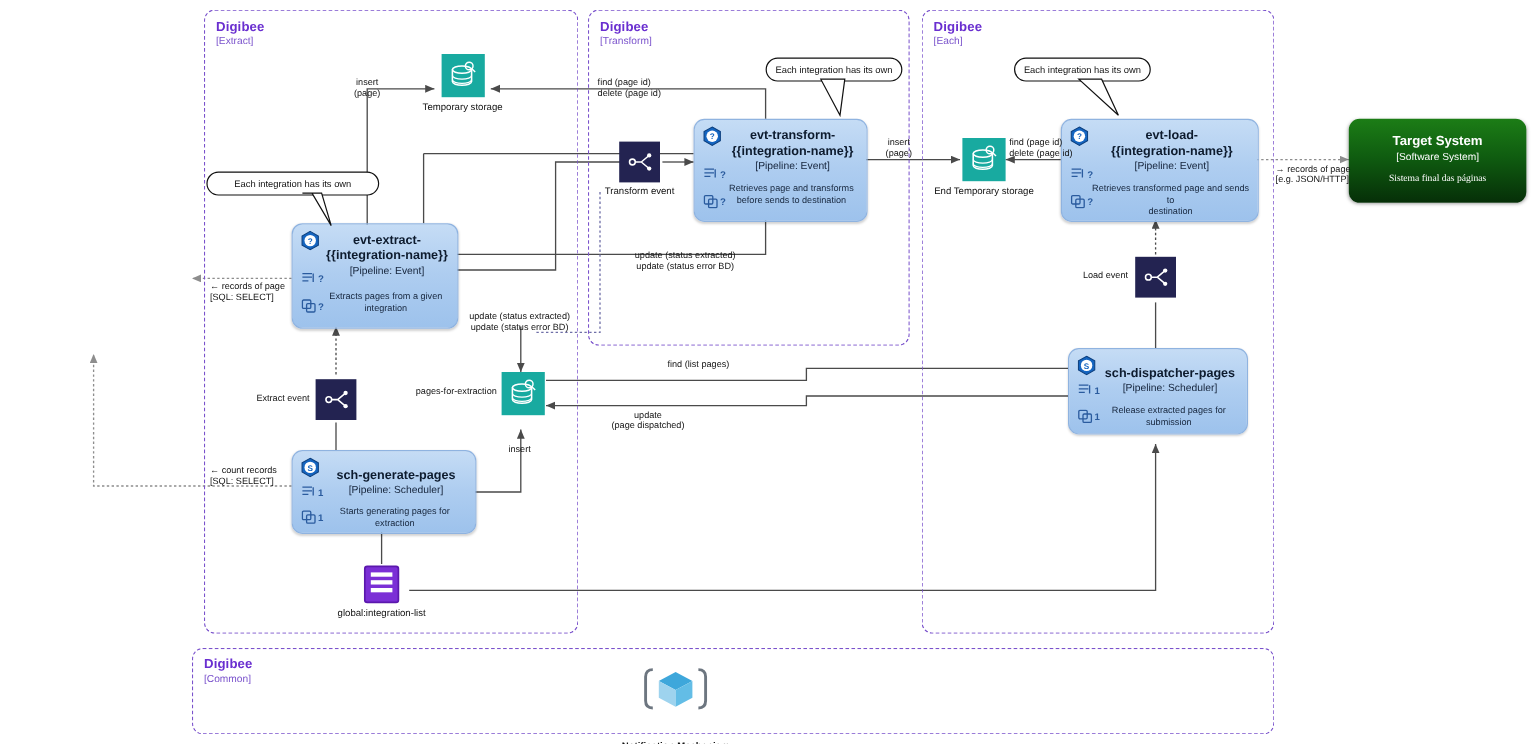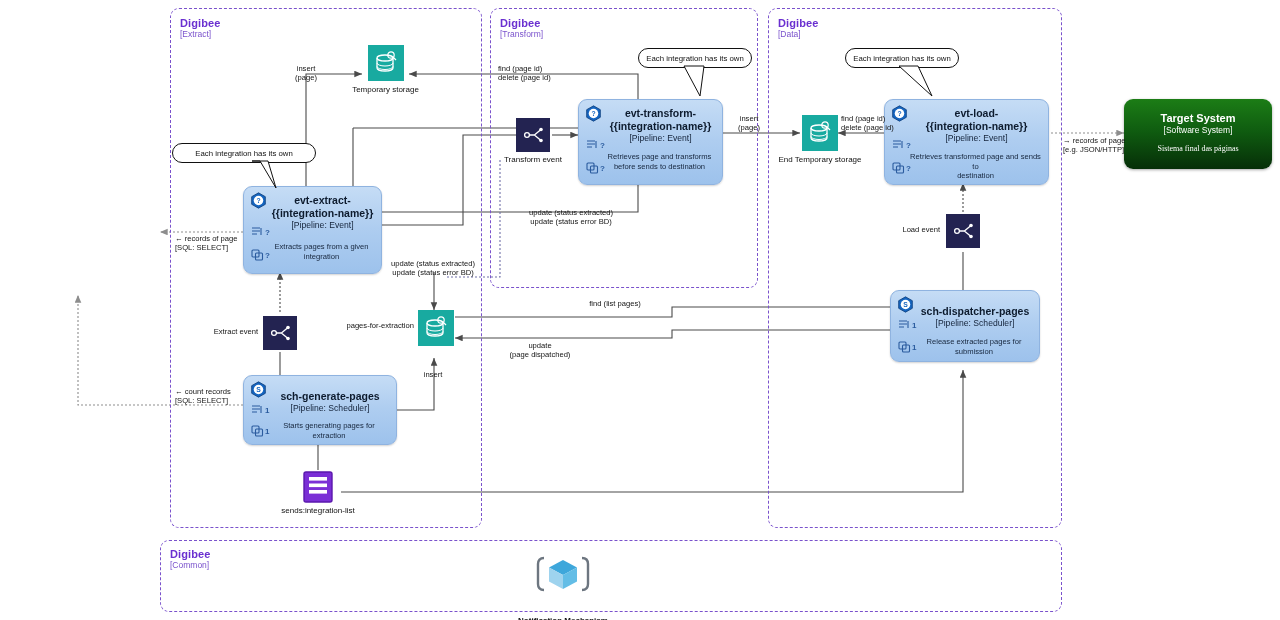--- a/index.html
+++ b/index.html
@@ -129,21 +129,21 @@
   <div class="zone" style="left:170px;top:8px;width:310px;height:518px;"></div>
   <div class="zone-title" style="left:180px;top:17px;">Digibee</div>
   <div class="zone-sub" style="left:180px;top:29px;">[Extract]</div>
 
   <div class="zone" style="left:490px;top:8px;width:266px;height:278px;"></div>
   <div class="zone-title" style="left:500px;top:17px;">Digibee</div>
   <div class="zone-sub" style="left:500px;top:29px;">[Transform]</div>
 
   <div class="zone" style="left:768px;top:8px;width:292px;height:518px;"></div>
   <div class="zone-title" style="left:778px;top:17px;">Digibee</div>
-  <div class="zone-sub" style="left:778px;top:29px;">[Data]</div>
+  <div class="zone-sub" style="left:778px;top:29px;">[Each]</div>
 
   <div class="zone" style="left:160px;top:540px;width:900px;height:70px;"></div>
   <div class="zone-title" style="left:170px;top:548px;">Digibee</div>
   <div class="zone-sub" style="left:170px;top:560px;">[Common]</div>
 
 
   <div class="tbox" style="left:1124px;top:99px;width:148px;height:70px;">
     <div class="t1" style="top:13px;">Target System</div>
     <div class="t2" style="top:26px;">[Software System]</div>
     <div class="t3" style="top:45px;">Sistema final das páginas</div>
@@ -349,21 +349,21 @@
   </div>
   <div class="lbl r" style="left:862px;top:225px;width:78px;">Load event</div>
 
   <div class="nodeicon" style="left:301px;top:470px;width:34px;height:50px;">
     <svg width="34" height="34" viewBox="0 0 34 34">
       <rect x="3" y="2" width="28" height="30" rx="2" fill="#7b2fd6" stroke="#5b18ad" stroke-width="1.4"></rect>
       <rect x="8" y="7" width="18" height="3.6" fill="#fff"></rect>
       <rect x="8" y="13.5" width="18" height="3.6" fill="#fff"></rect>
       <rect x="8" y="20" width="18" height="3.6" fill="#fff"></rect>
     </svg>
-    <div class="cap" style="top:36px;">sends:integration-list</div>
+    <div class="cap" style="top:36px;">global:integration-list</div>
   </div>
 
   <div class="callout" style="left:172px;top:143px;width:142px;height:18px;">
     <span>Each integration has its own</span>
   </div>
   <svg class="wires" style="pointer-events:none;">
     <path d="M252,161 L268,161 L276,188 L260,161 z" fill="#fff" stroke="#111" stroke-width="1"></path>
   </svg>
 
   <div class="callout" style="left:638px;top:48px;width:112px;height:18px;">
@@ -418,21 +418,21 @@
   <div class="lbl c" style="left:516px;top:208px;width:110px;">
     <div>update (status extracted)</div>
     <div>update (status error BD)</div>
   </div>
 
   <div class="lbl c" style="left:377px;top:259px;width:112px;">
     <div>update (status extracted)</div>
     <div>update (status error BD)</div>
   </div>
 
-  <div class="lbl c" style="left:565px;top:299px;width:100px;">find (list pages)</div>
+  <div class="lbl c" style="left:532px;top:299px;width:100px;">find (list pages)</div>
 
   <div class="lbl c" style="left:490px;top:341px;width:100px;">
     <div>update</div>
     <div>(page dispatched)</div>
   </div>
 
   <div class="lbl c" style="left:410px;top:370px;width:46px;">insert</div>
 
   <div class="common-item" style="left:488px;top:553px;width:150px;">
     <svg width="56" height="42" viewBox="0 0 56 42">

